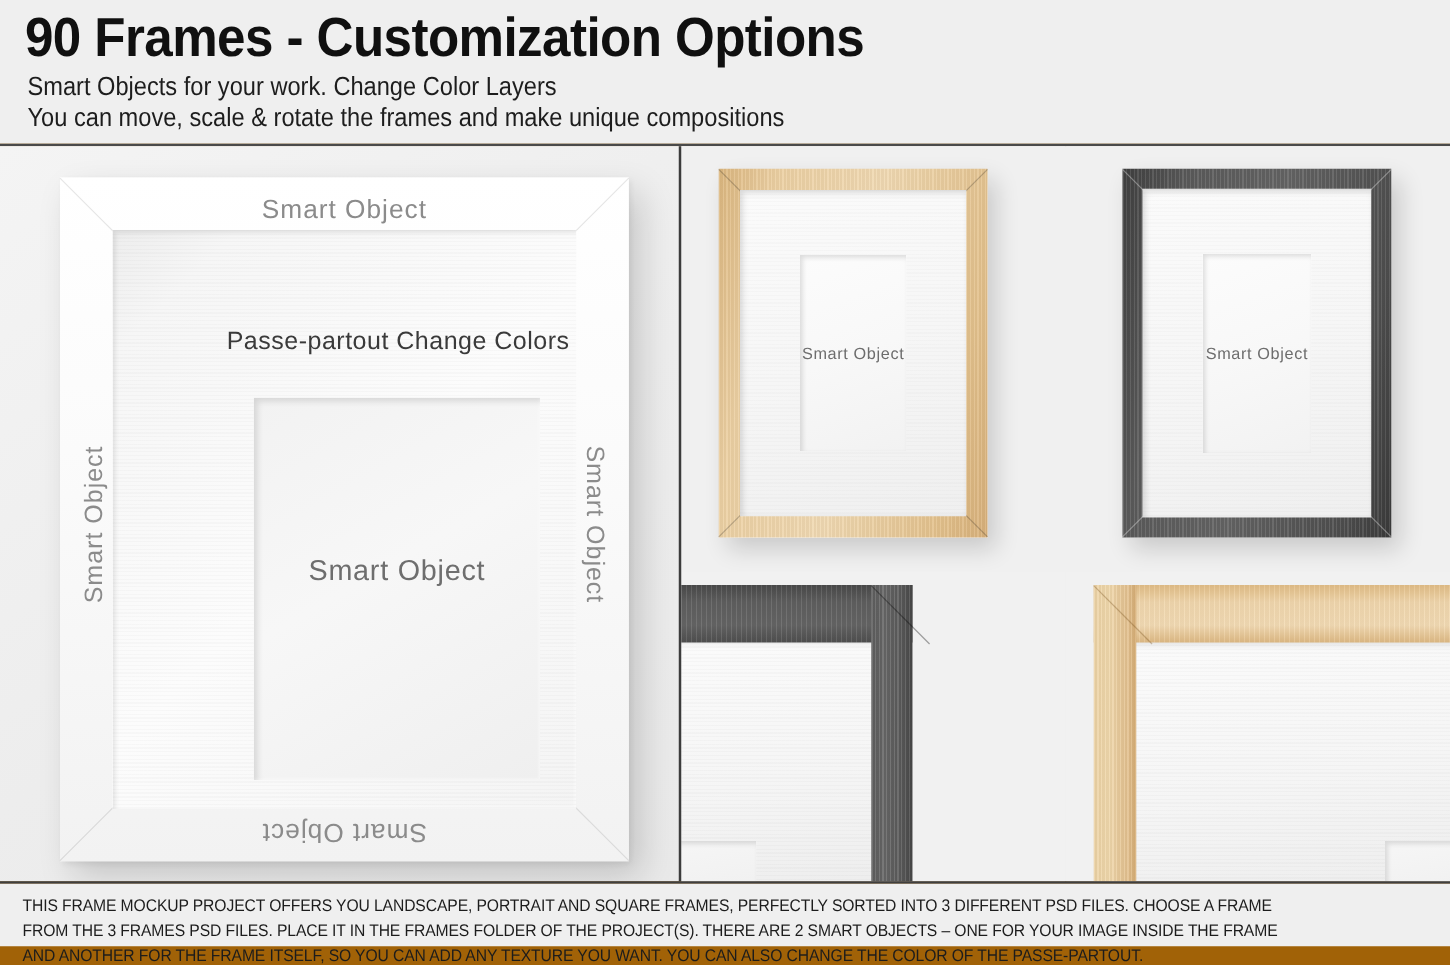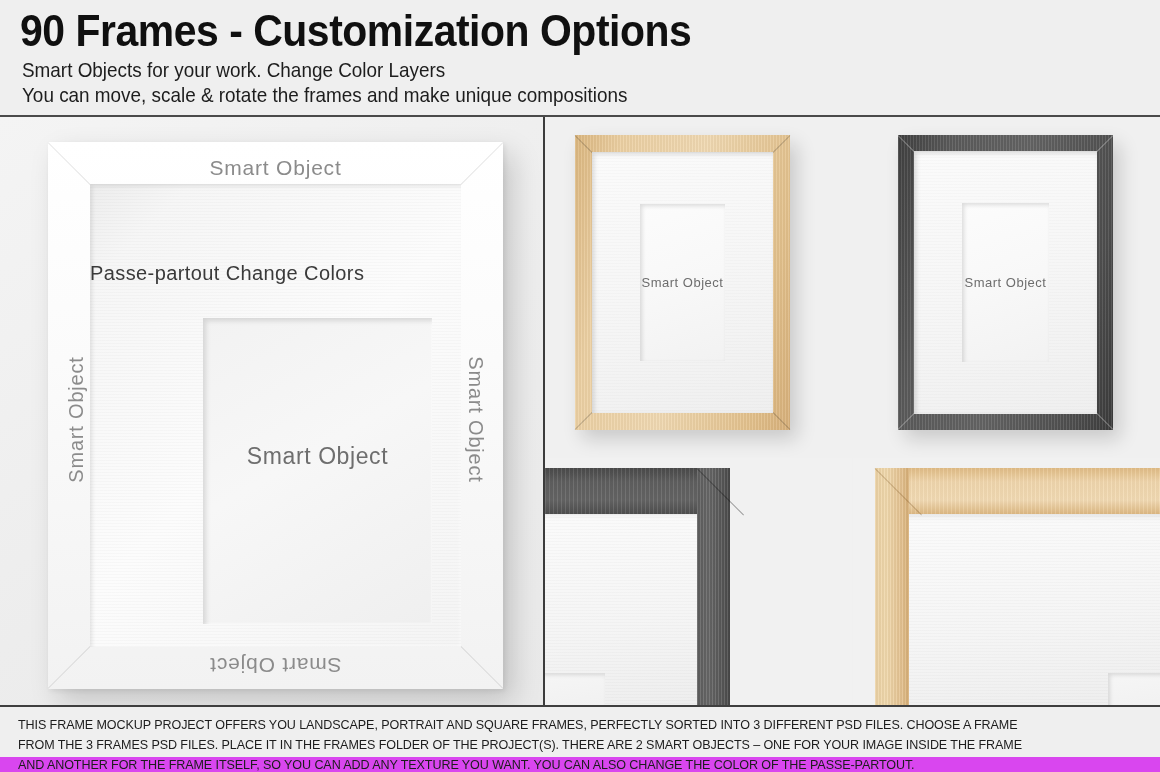--- a/index.html
+++ b/index.html
@@ -2,21 +2,21 @@
 <html><head>
 <meta charset="utf-8">
 <style>
   html,body{margin:0;padding:0;}
   body{
     width:1160px;height:772px;overflow:hidden;
     background:#eeeeee;
     font-family:"Liberation Sans", sans-serif;
     -webkit-font-smoothing:antialiased;
   }
-  .page{position:relative;width:1160px;height:772px;background:#d946ef;}
+  .page{position:relative;width:1160px;height:772px;background:#a16207;}
 
   
   .header{position:absolute;left:0;top:0;width:1160px;height:115px;background:#efefef;}
   .title{
     position:absolute;left:20px;top:6px;
     font-size:44px;font-weight:700;color:#101010;
     letter-spacing:-0.5px;white-space:nowrap;
     transform:scaleX(0.93);transform-origin:left top;
   }
   .sub1{
@@ -93,21 +93,21 @@
     letter-spacing:0.8px;
   }
   .lbl-top{top:14px;left:0;width:455px;text-align:center;font-size:21px;}
   .lbl-bottom{bottom:12px;left:0;width:455px;text-align:center;font-size:21px;
     transform:rotate(180deg);}
   .lbl-left{font-size:20px;left:-62px;top:266px;width:180px;text-align:center;
     transform:rotate(-90deg);}
   .lbl-right{font-size:20px;right:-62px;top:266px;width:180px;text-align:center;
     transform:rotate(90deg);}
   .lbl-mat{
-    position:absolute;top:78px;left:0;width:457px;
+    position:absolute;top:78px;left:0;width:457px;text-align:center;
     font-size:20px;color:#3a3a3a;font-weight:300;letter-spacing:0.4px;white-space:nowrap;
   }
   .lbl-center{
     position:absolute;top:125px;left:0;width:229px;text-align:center;
     font-size:23px;color:#6e6e6e;font-weight:300;letter-spacing:0.6px;white-space:nowrap;
   }
 
   
   .panel-right{position:absolute;left:545px;top:0;width:615px;height:588px;background:#f0f0f0;}
   .quad{position:absolute;overflow:hidden;}

